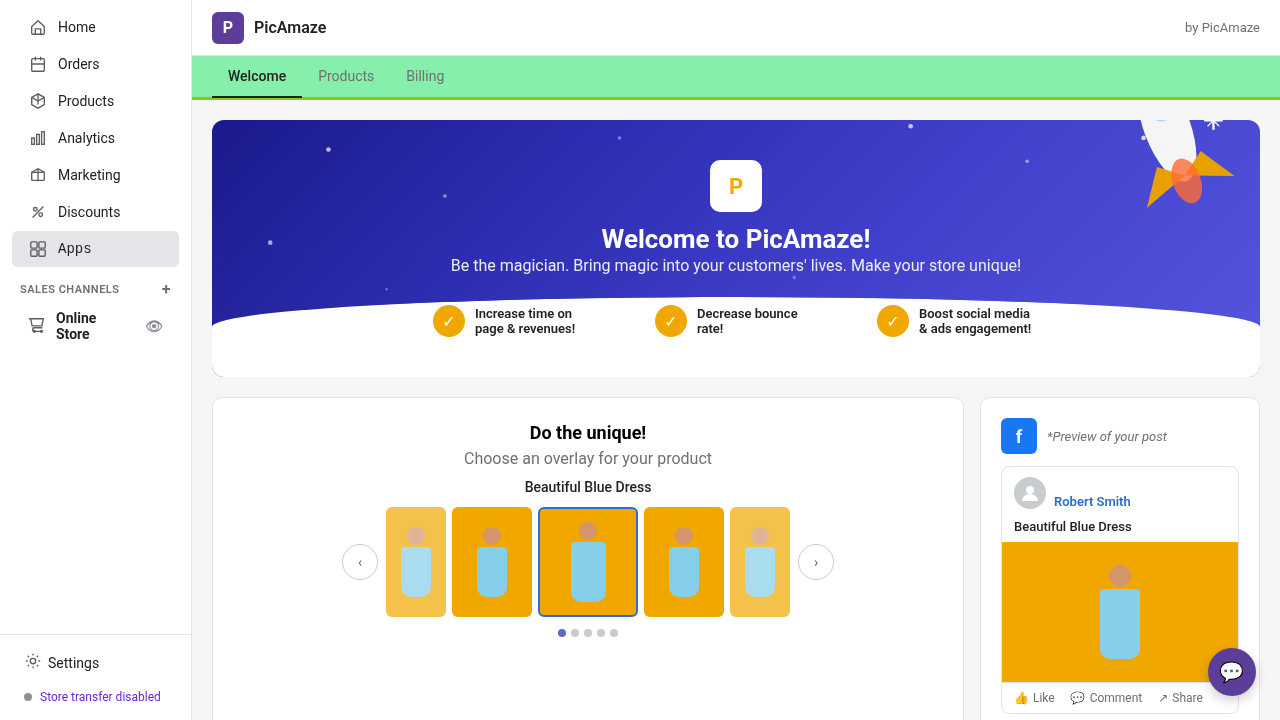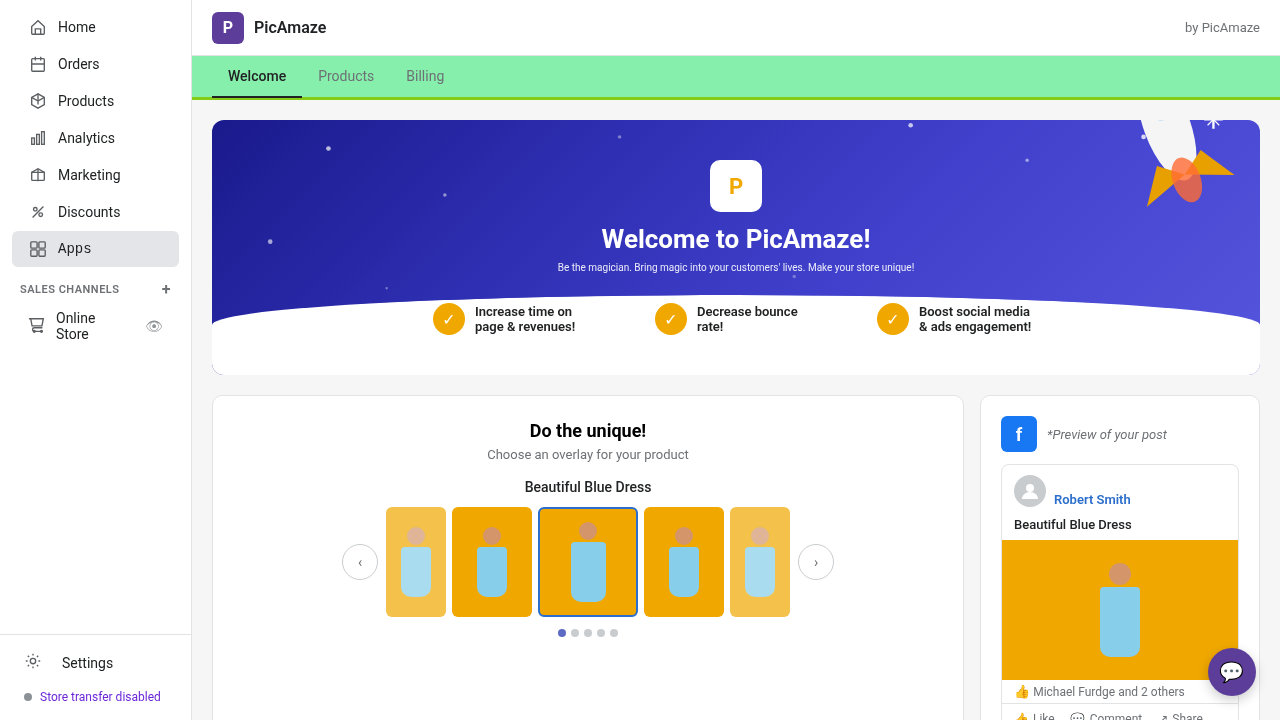--- a/index.html
+++ b/index.html
@@ -43,34 +43,35 @@
     .online-store-item {
       display: flex;
       align-items: center;
       padding: 6px 16px;
       cursor: pointer;
       color: #202223;
       font-size: 14px;
       gap: 28px;
       border-radius: 6px;
       margin: 1px 8px;
+      font-weight: bold;
     }
     .online-store-left { display: flex; align-items: center; gap: 10px; }
     .sidebar-bottom {
       padding: 8px;
       border-top: 1px solid #e1e3e5;
     }
     .settings-item {
       display: flex;
       align-items: center;
       padding: 8px 16px;
       cursor: pointer;
       color: #202223;
       font-size: 14px;
-      gap: 20px;
+      gap: 6px;
       border-radius: 6px;
       margin: 1px 0;
     }
     .store-transfer {
       display: flex;
       align-items: center;
       gap: 8px;
       padding: 8px 16px;
       font-size: 12px;
       color: #6d28d9;
@@ -151,22 +152,22 @@
       clip-path: ellipse(80% 100% at 50% 100%);
     }
     .hero-logo {
       width: 52px; height: 52px;
       background: #fff;
       border-radius: 10px;
       margin: 0 auto 12px;
       display: flex; align-items: center; justify-content: center;
       font-weight: bold; font-size: 22px; color: #f0a800;
     }
-    .hero-title { font-size: 26px; font-weight: 700; margin-bottom: 8px; }
-    .hero-subtitle { font-size: 10px; opacity: 0.9; margin-bottom: 30px; }
+    .hero-title { font-size: 26px; font-weight: 700; margin-bottom: 2px; }
+    .hero-subtitle { font-size: 16px; opacity: 0.9; margin-bottom: 30px; }
     .hero-features { display: flex; justify-content: center; gap: 60px; position: relative; z-index: 1; }
     .hero-feature { display: flex; align-items: center; gap: 10px; }
     .check-circle {
       width: 32px; height: 32px;
       background: #f0a800;
       border-radius: 50%;
       display: flex; align-items: center; justify-content: center;
       color: #fff; font-size: 16px; flex-shrink: 0;
     }
     .hero-feature-text { font-size: 13px; font-weight: 600; color: #202223; text-align: left; max-width: 120px; }
@@ -180,21 +181,21 @@
 
     
     .product-card {
       flex: 1;
       background: #fff;
       border-radius: 10px;
       padding: 24px;
       border: 1px solid #e1e3e5;
     }
     .product-card-title { font-size: 18px; font-weight: 700; text-align: center; margin-bottom: 6px; }
-    .product-card-subtitle { font-size: 13px; color: #6d7175; text-align: center; margin-bottom: 17px; }
+    .product-card-subtitle { font-size: 16px; color: #6d7175; text-align: center; margin-bottom: 11px; }
     .product-name { font-size: 14px; font-weight: 500; text-align: center; margin-bottom: 12px; color: #202223; }
 
     
     .carousel {
       display: flex;
       align-items: center;
       gap: 8px;
       justify-content: center;
       margin-bottom: 12px;
     }
@@ -602,24 +603,20 @@
           </div>
           <div class="preview-product-name">Beautiful Blue Dress</div>
           <div class="preview-image">
             <div class="dress-figure" style="height:100%; width:100%; display:flex; align-items:center; justify-content:center;">
               <div style="display:flex; flex-direction:column; align-items:center;">
                 <div class="dress-head" style="width:22px; height:22px; background:#d4956a;"></div>
                 <div class="dress-body" style="width:40px; height:70px; background:#87ceeb;"></div>
               </div>
             </div>
           </div>
-          <div class="like-count">
-            <span style="color:#1877f2; font-size:13px;">👍</span>
-            <span>Michael Furdge and 2 others</span>
-          </div>
           <div class="preview-actions">
             <div class="preview-action">
               <span>👍</span>
               <span>Like</span>
             </div>
             <div class="preview-action">
               <span>💬</span>
               <span>Comment</span>
             </div>
             <div class="preview-action">

